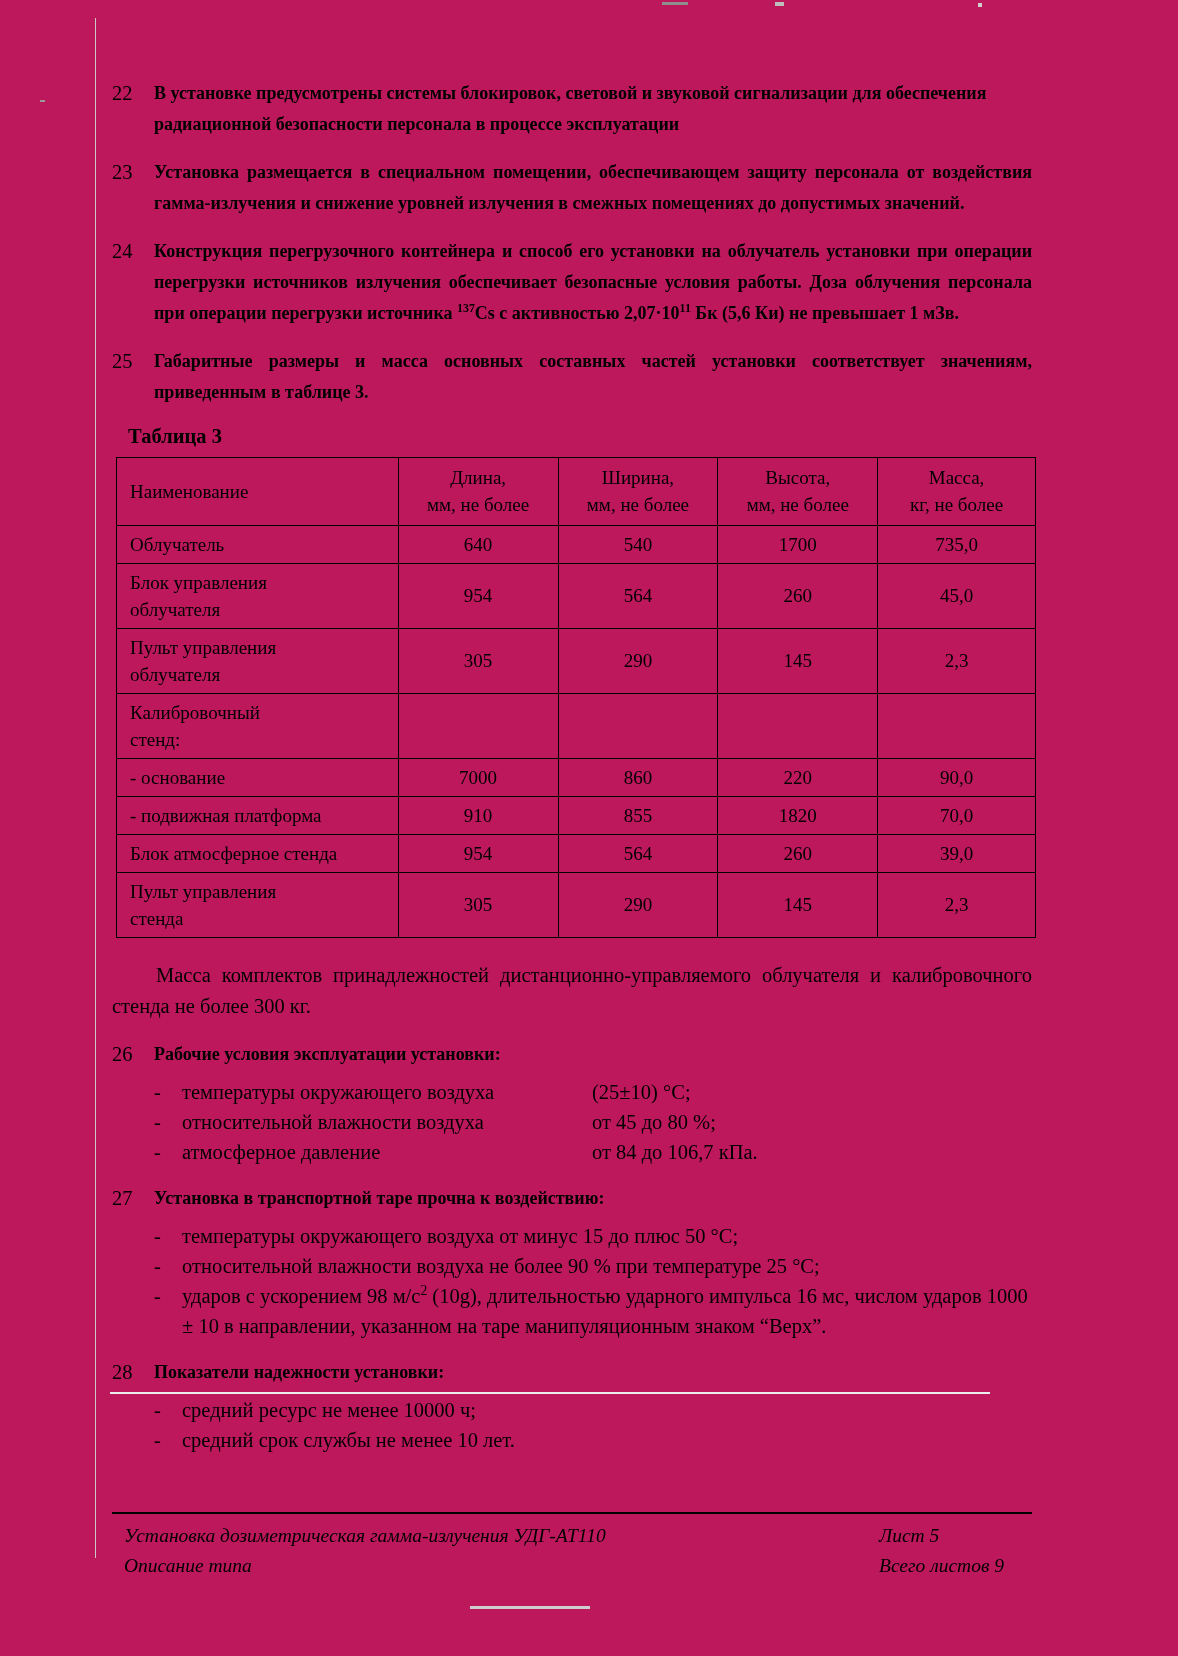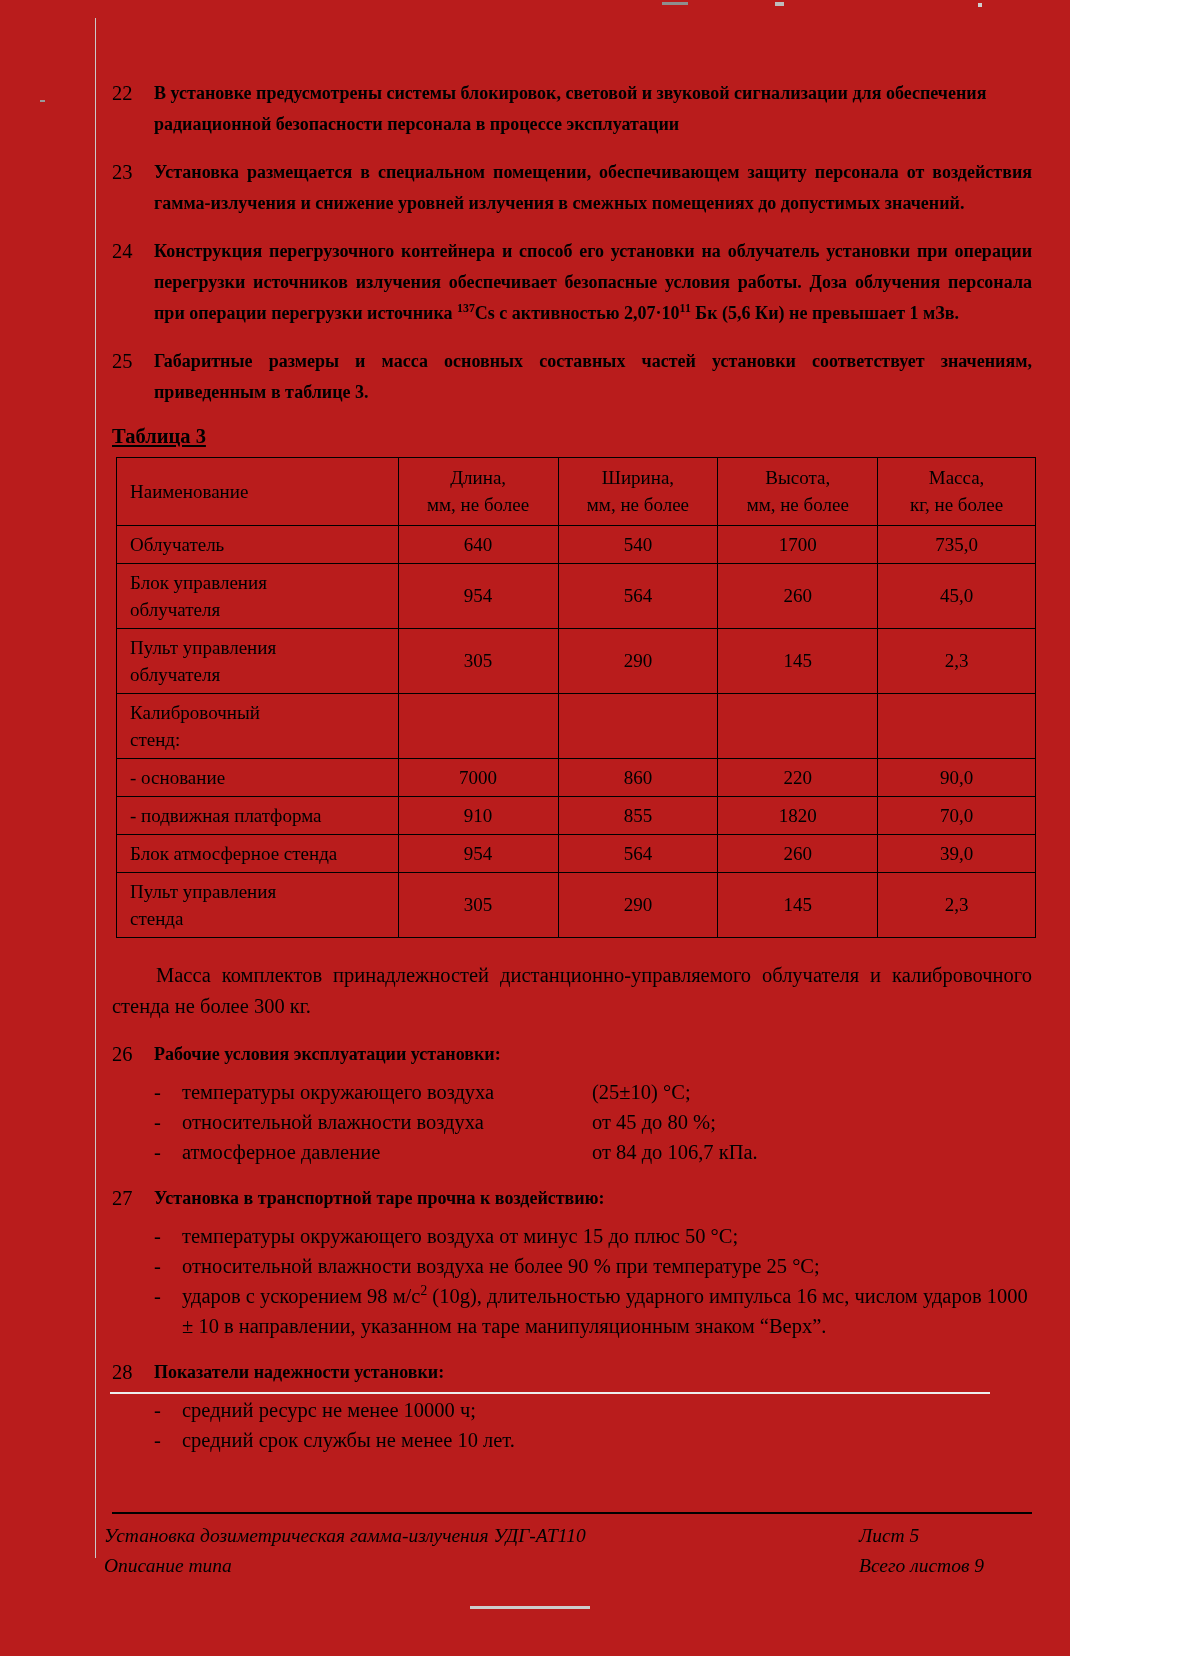--- a/index.html
+++ b/index.html
@@ -6,23 +6,23 @@
     margin: 0;
     padding: 0;
     background: #ffffff;
   }
   body {
     font-family: "Liberation Serif", "DejaVu Serif", serif;
     color: #000000;
   }
   .page {
     position: relative;
-    width: 1070px;
+    width: 1178px;
     height: 1656px;
-    background: #b91c1c;
+    background: #be185d;
     overflow: hidden;
   }
 
   
   .scan-line-left {
     position: absolute;
     left: 95px;
     top: 18px;
     width: 1px;
     height: 1540px;
@@ -108,22 +108,21 @@
   sup.sup {
     font-size: 0.66em;
     vertical-align: super;
     line-height: 0;
   }
 
   
   .table-caption {
     font-size: 20.5px;
     font-weight: bold;
-    margin: 6px 0 9px 0;
-    text-decoration: underline;
+    margin: 6px 0 9px 16px;
   }
 
   
   table.spec {
     border-collapse: collapse;
     width: 920px;
     margin-left: 4px;
     font-size: 19px;
     border-radius: 25px;
   }
@@ -200,21 +199,21 @@
   .footer-rule {
     position: absolute;
     left: 112px;
     top: 1512px;
     width: 920px;
     height: 2px;
     background: #000000;
   }
   .footer {
     position: absolute;
-    left: 104px;
+    left: 124px;
     top: 1521px;
     width: 920px;
     display: flex;
     justify-content: space-between;
     font-style: italic;
     font-size: 19.5px;
     line-height: 30px;
   }
   .footer-right { text-align: left; padding-right: 40px; }
 </style>

